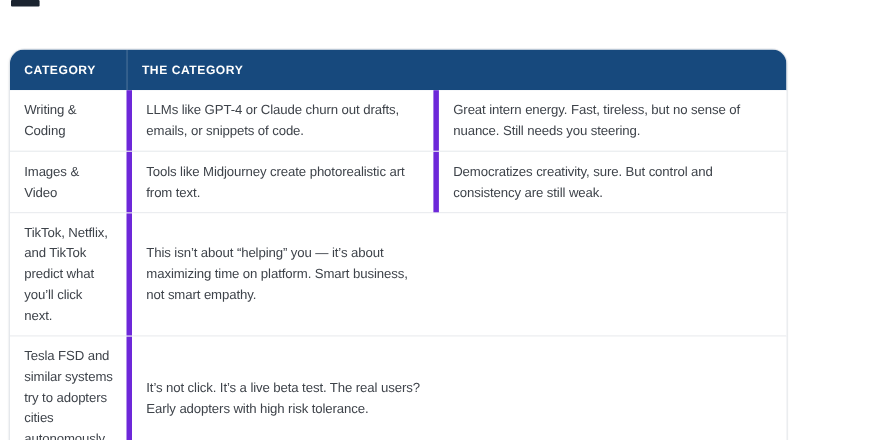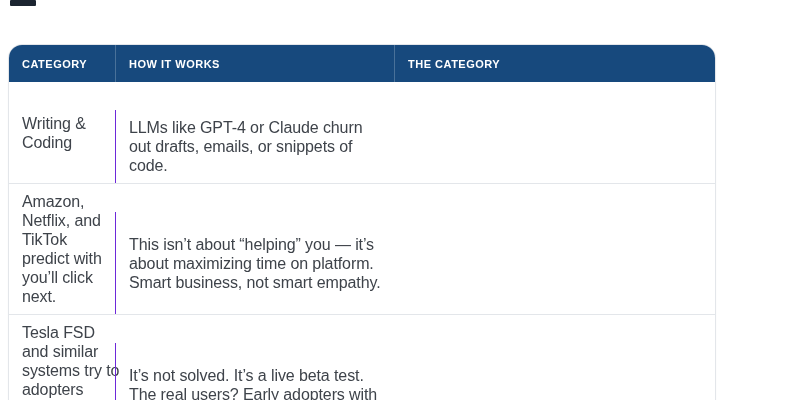--- a/index.html
+++ b/index.html
@@ -65,71 +65,82 @@
   }
   .tr:last-child {
     border-bottom: none;
   }
   .td {
     display: flex;
     align-items: center;
     padding: 8px 12px 8px 13px;
     box-sizing: border-box;
     color: #3e434a;
-    font-size: 16px;
+    font-size: 12px;
     line-height: 19px;
     letter-spacing: -0.1px;
+    justify-content: center;
   }
   .td + .td {
-    border-left: 1px solid #6d28d9;
-    margin-top: 28px;
+    border-left: 5px solid #6d28d9;
   }
 </style>
 </head>
 <body>
 
 <div class="edge-fragment top"></div>
 <div class="edge-fragment bottom"></div>
 
 <div class="table-wrap">
 
   <div class="thead">
     <div class="th">
       <span>CATEGORY</span>
     </div>
     <div class="th">
-      <span>HOW IT WORKS</span>
-    </div>
-    <div class="th">
       <span>THE CATEGORY</span>
     </div>
   </div>
 
   <div class="tr">
     <div class="td">
       <span>Writing &amp; Coding</span>
     </div>
     <div class="td">
       <span>LLMs like GPT-4 or Claude churn out drafts, emails, or snippets of code.</span>
     </div>
+    <div class="td">
+      <span>Great intern energy. Fast, tireless, but no sense of nuance. Still needs you steering.</span>
+    </div>
   </div>
-
 
   <div class="tr">
     <div class="td">
-      <span>Amazon, Netflix, and TikTok predict with you’ll click next.</span>
+      <span>Images &amp; Video</span>
+    </div>
+    <div class="td">
+      <span>Tools like Midjourney create photorealistic art from text.</span>
+    </div>
+    <div class="td">
+      <span>Democratizes creativity, sure. But control and consistency are still weak.</span>
+    </div>
+  </div>
+
+  <div class="tr">
+    <div class="td">
+      <span>TikTok, Netflix, and TikTok predict what you’ll click next.</span>
     </div>
     <div class="td">
       <span>This isn’t about “helping” you — it’s about maximizing time on platform. Smart business, not smart empathy.</span>
     </div>
   </div>
 
 
   <div class="tr">
     <div class="td">
       <span>Tesla FSD and similar systems try to adopters cities autonomously.</span>
     </div>
     <div class="td">
-      <span>It’s not solved. It’s a live beta test. The real users? Early adopters with high risk tolerance.</span>
+      <span>It’s not click. It’s a live beta test. The real users? Early adopters with high risk tolerance.</span>
     </div>
   </div>
 
 </div>
 
 </body></html>

